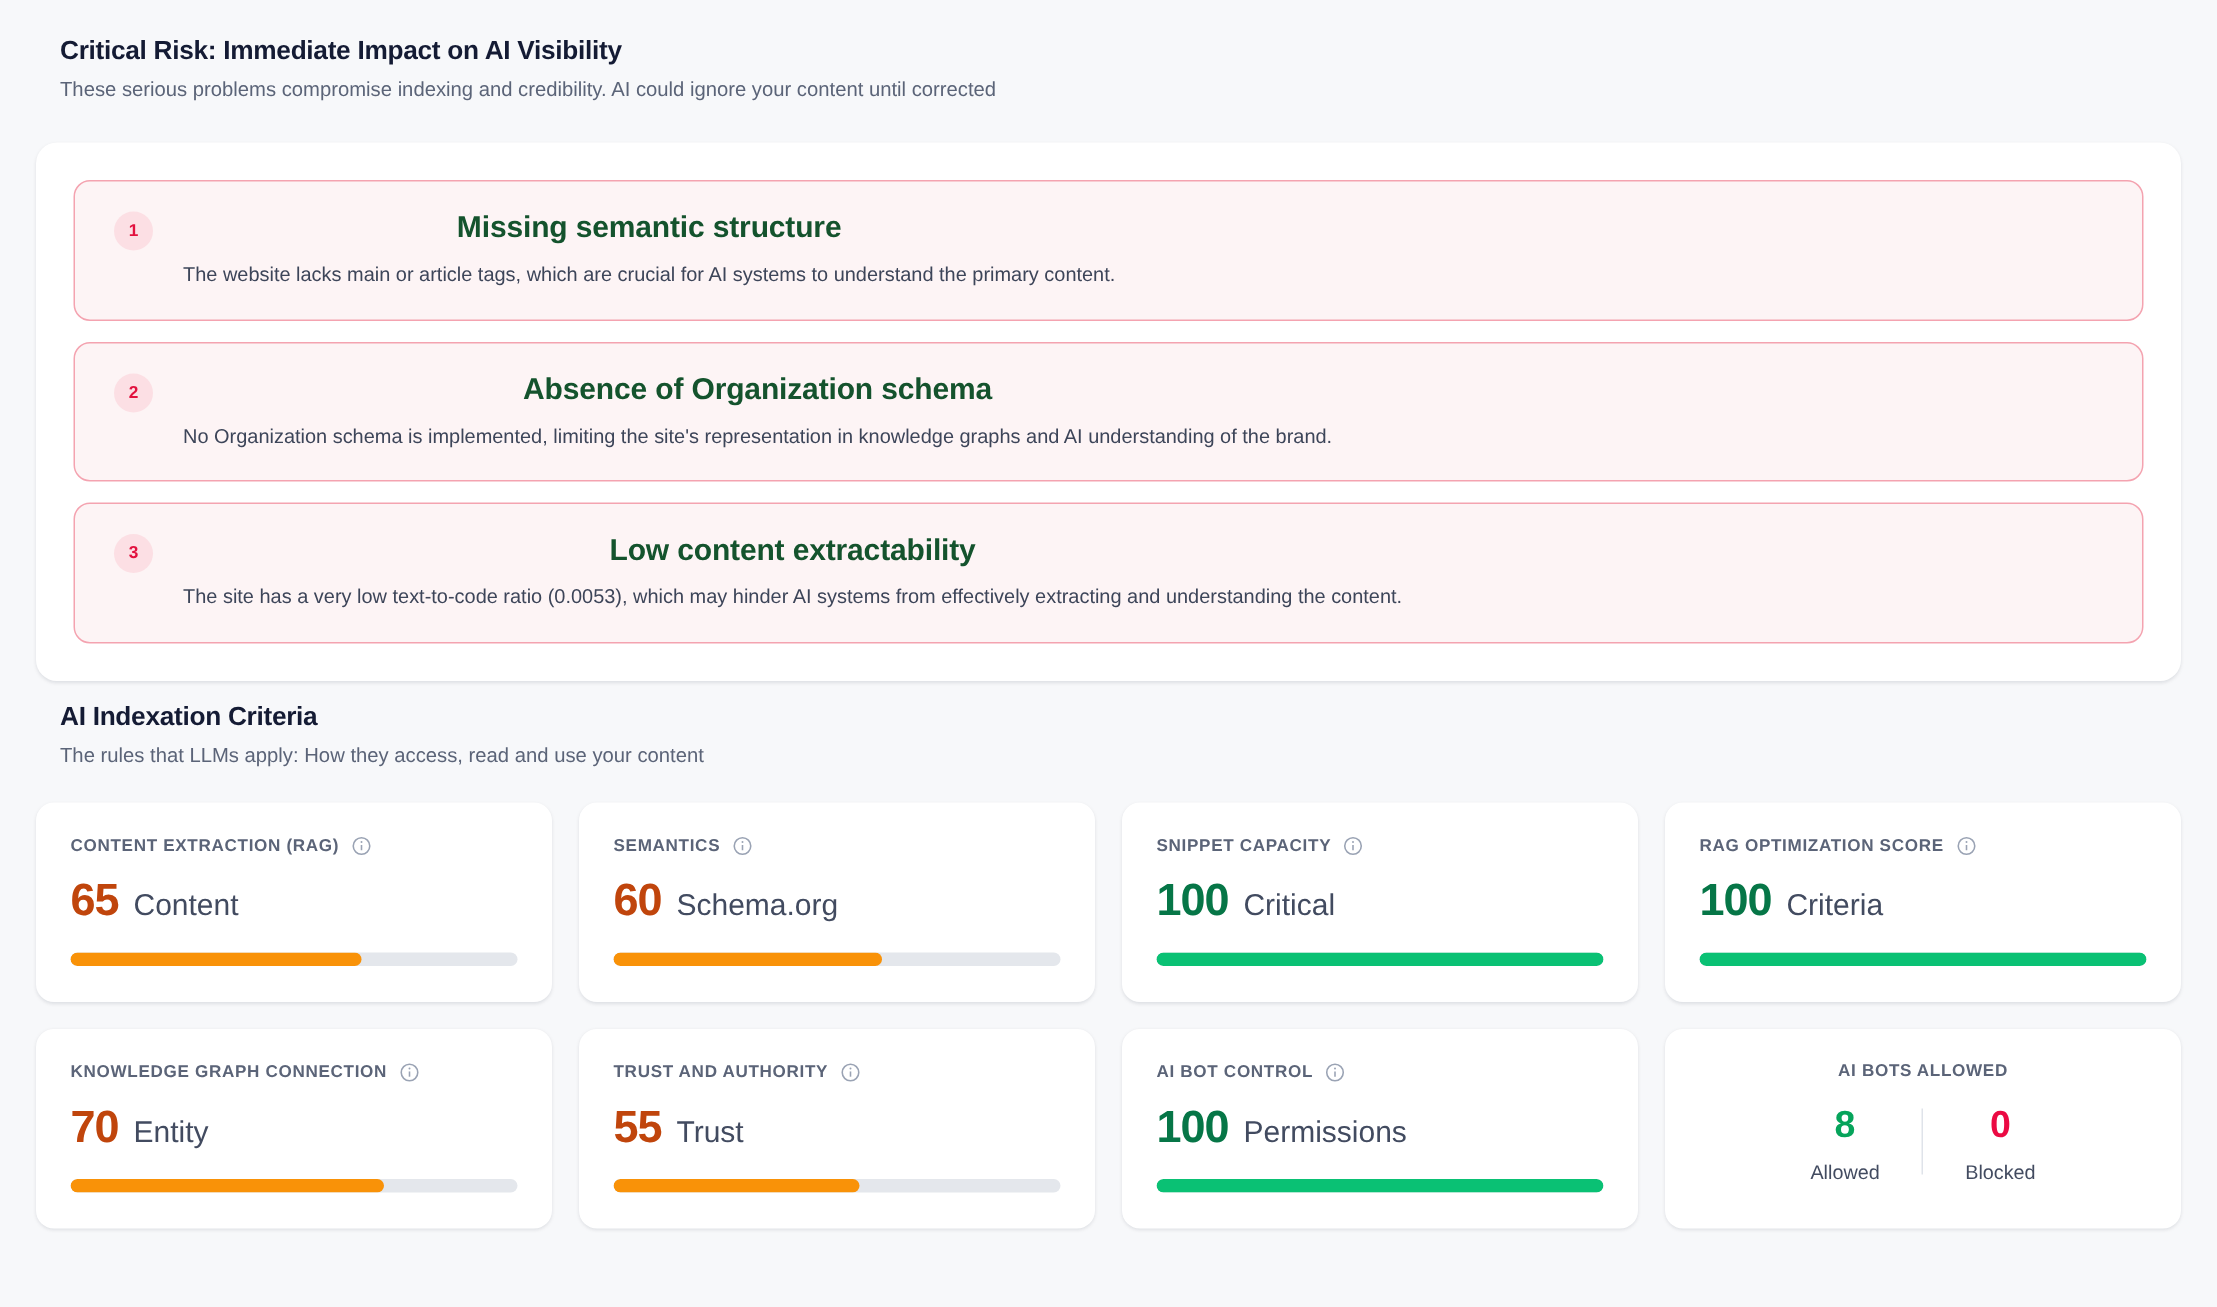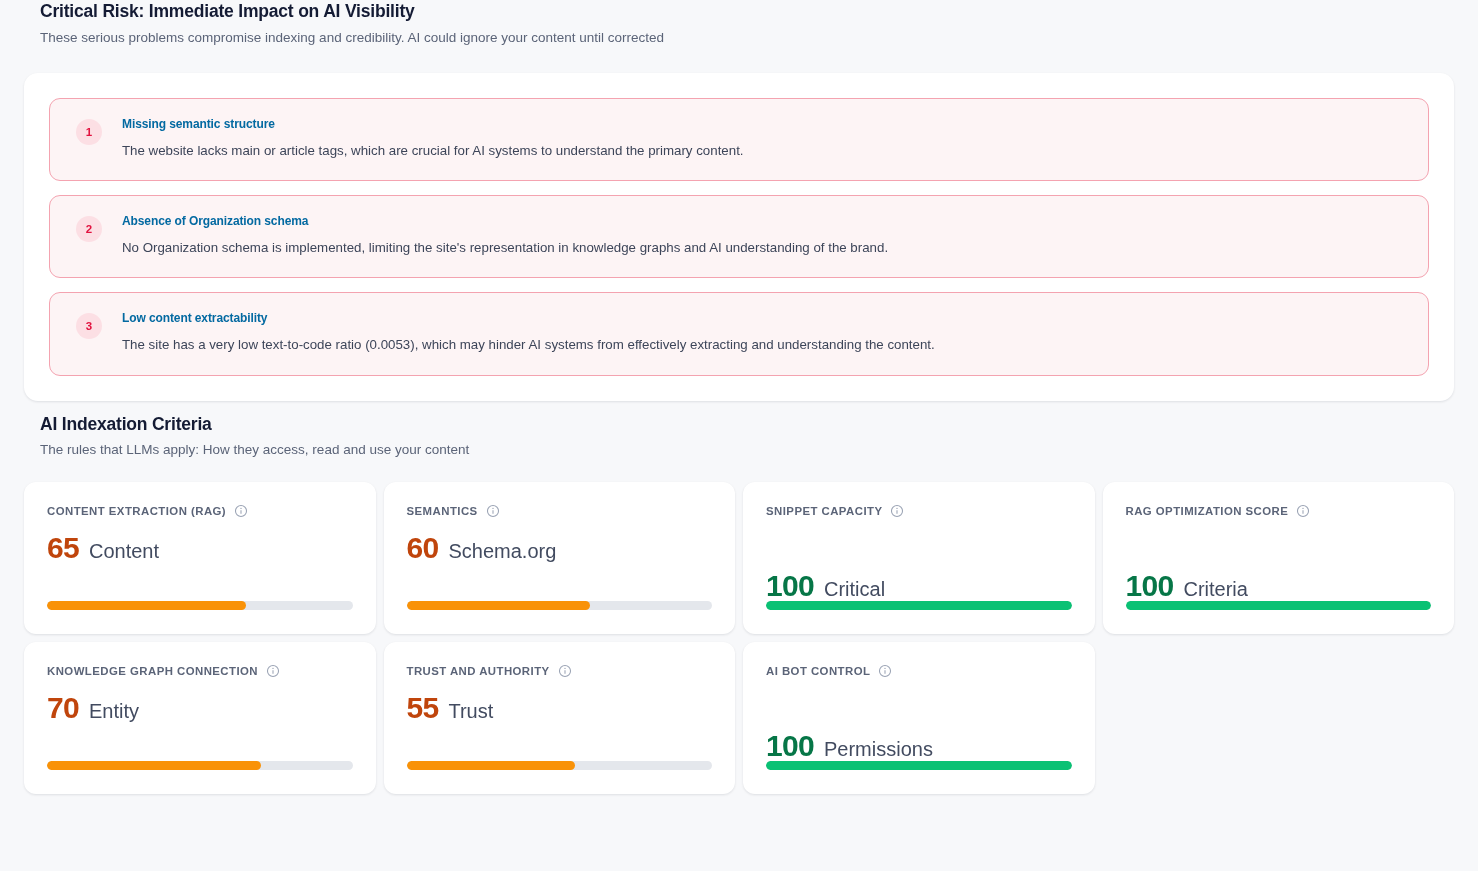--- a/index.html
+++ b/index.html
@@ -9,21 +9,21 @@
     height: 871px;
     background: #f7f8fa;
     font-family: "Liberation Sans", sans-serif;
     overflow: hidden;
     -webkit-font-smoothing: antialiased;
   }
 
   .page { padding: 0 24px; }
 
   
-  .section-head { padding-left: 16px; }
+  .section-head { padding-top: 22px; padding-left: 16px; }
   .section-title {
     font-size: 17.5px;
     font-weight: 700;
     color: #141b34;
     letter-spacing: -0.2px;
     line-height: 1.3;
   }
   .section-sub {
     margin-top: 6px;
     font-size: 13.5px;
@@ -63,41 +63,42 @@
     font-weight: 700;
     display: flex;
     align-items: center;
     justify-content: center;
     margin-top: 2px;
     margin-left: 4px;
   }
 
   .risk-body { margin-left: 20px; }
   .risk-title {
-    font-size: 12px;
-    font-weight: 700;
-    color: #0369a1;
+    font-size: 20px;
+    font-weight: 700;
+    color: #14532d;
     line-height: 1.3;
     letter-spacing: -0.1px;
+    text-align: center;
   }
   .risk-desc {
     margin-top: 9px;
     font-size: 13.3px;
     color: #3d4559;
     line-height: 1.4;
   }
 
   
   .criteria-head { padding-top: 12px; padding-left: 16px; }
 
   .grid {
     margin-top: 22px;
     display: grid;
     grid-template-columns: repeat(4, 1fr);
-    gap: 8px;
+    gap: 18px;
   }
 
   .metric-card {
     background: #ffffff;
     border-radius: 12px;
     box-shadow: 0 1px 3px rgba(16,24,40,0.07), 0 1px 2px rgba(16,24,40,0.04);
     padding: 22px 23px 24px 23px;
     min-height: 133px;
     display: flex;
     flex-direction: column;
@@ -130,21 +131,21 @@
     gap: 10px;
     text-align: right;
   }
   .metric-number {
     font-size: 30px;
     font-weight: 700;
     letter-spacing: -0.7px;
     line-height: 1;
   }
   .metric-number.orange { color: #c0450c; }
-  .metric-number.green  { color: #067647; margin-top: 38px; }
+  .metric-number.green  { color: #067647; }
 
   .metric-unit {
     font-size: 20px;
     color: #424b60;
     font-weight: 400;
   }
 
   .bar-track {
     margin-top: auto;
     height: 9px;
@@ -369,15 +370,29 @@
       </div>
       <div class="metric-value-row">
         <span class="metric-number green">100</span>
         <span class="metric-unit">Permissions</span>
       </div>
       <div class="bar-track">
         <div class="bar-fill green" style="width: 100%;"></div>
       </div>
     </div>
 
+    <div class="bots-card">
+      <div class="bots-title">AI BOTS ALLOWED</div>
+      <div class="bots-row">
+        <div class="bots-col">
+          <span class="bots-num allowed">8</span>
+          <span class="bots-cap">Allowed</span>
+        </div>
+        <div class="bots-divider"></div>
+        <div class="bots-col">
+          <span class="bots-num blocked">0</span>
+          <span class="bots-cap">Blocked</span>
+        </div>
+      </div>
+    </div>
 
   </div>
 </div>
 
 </body></html>

